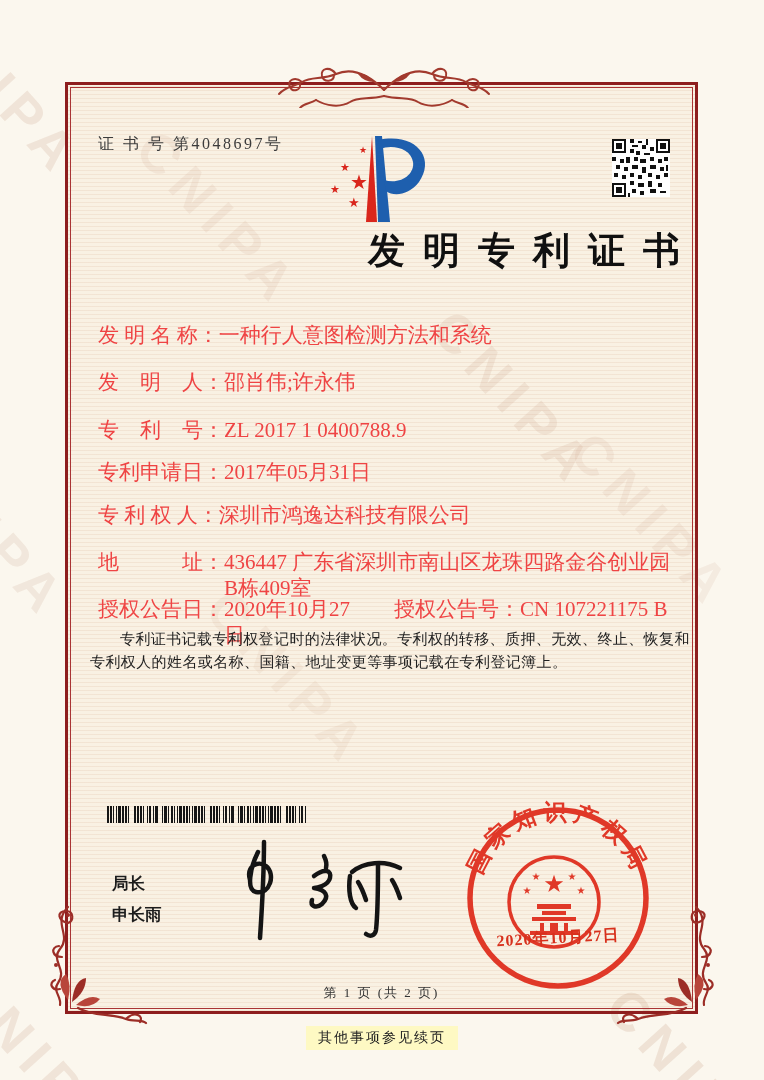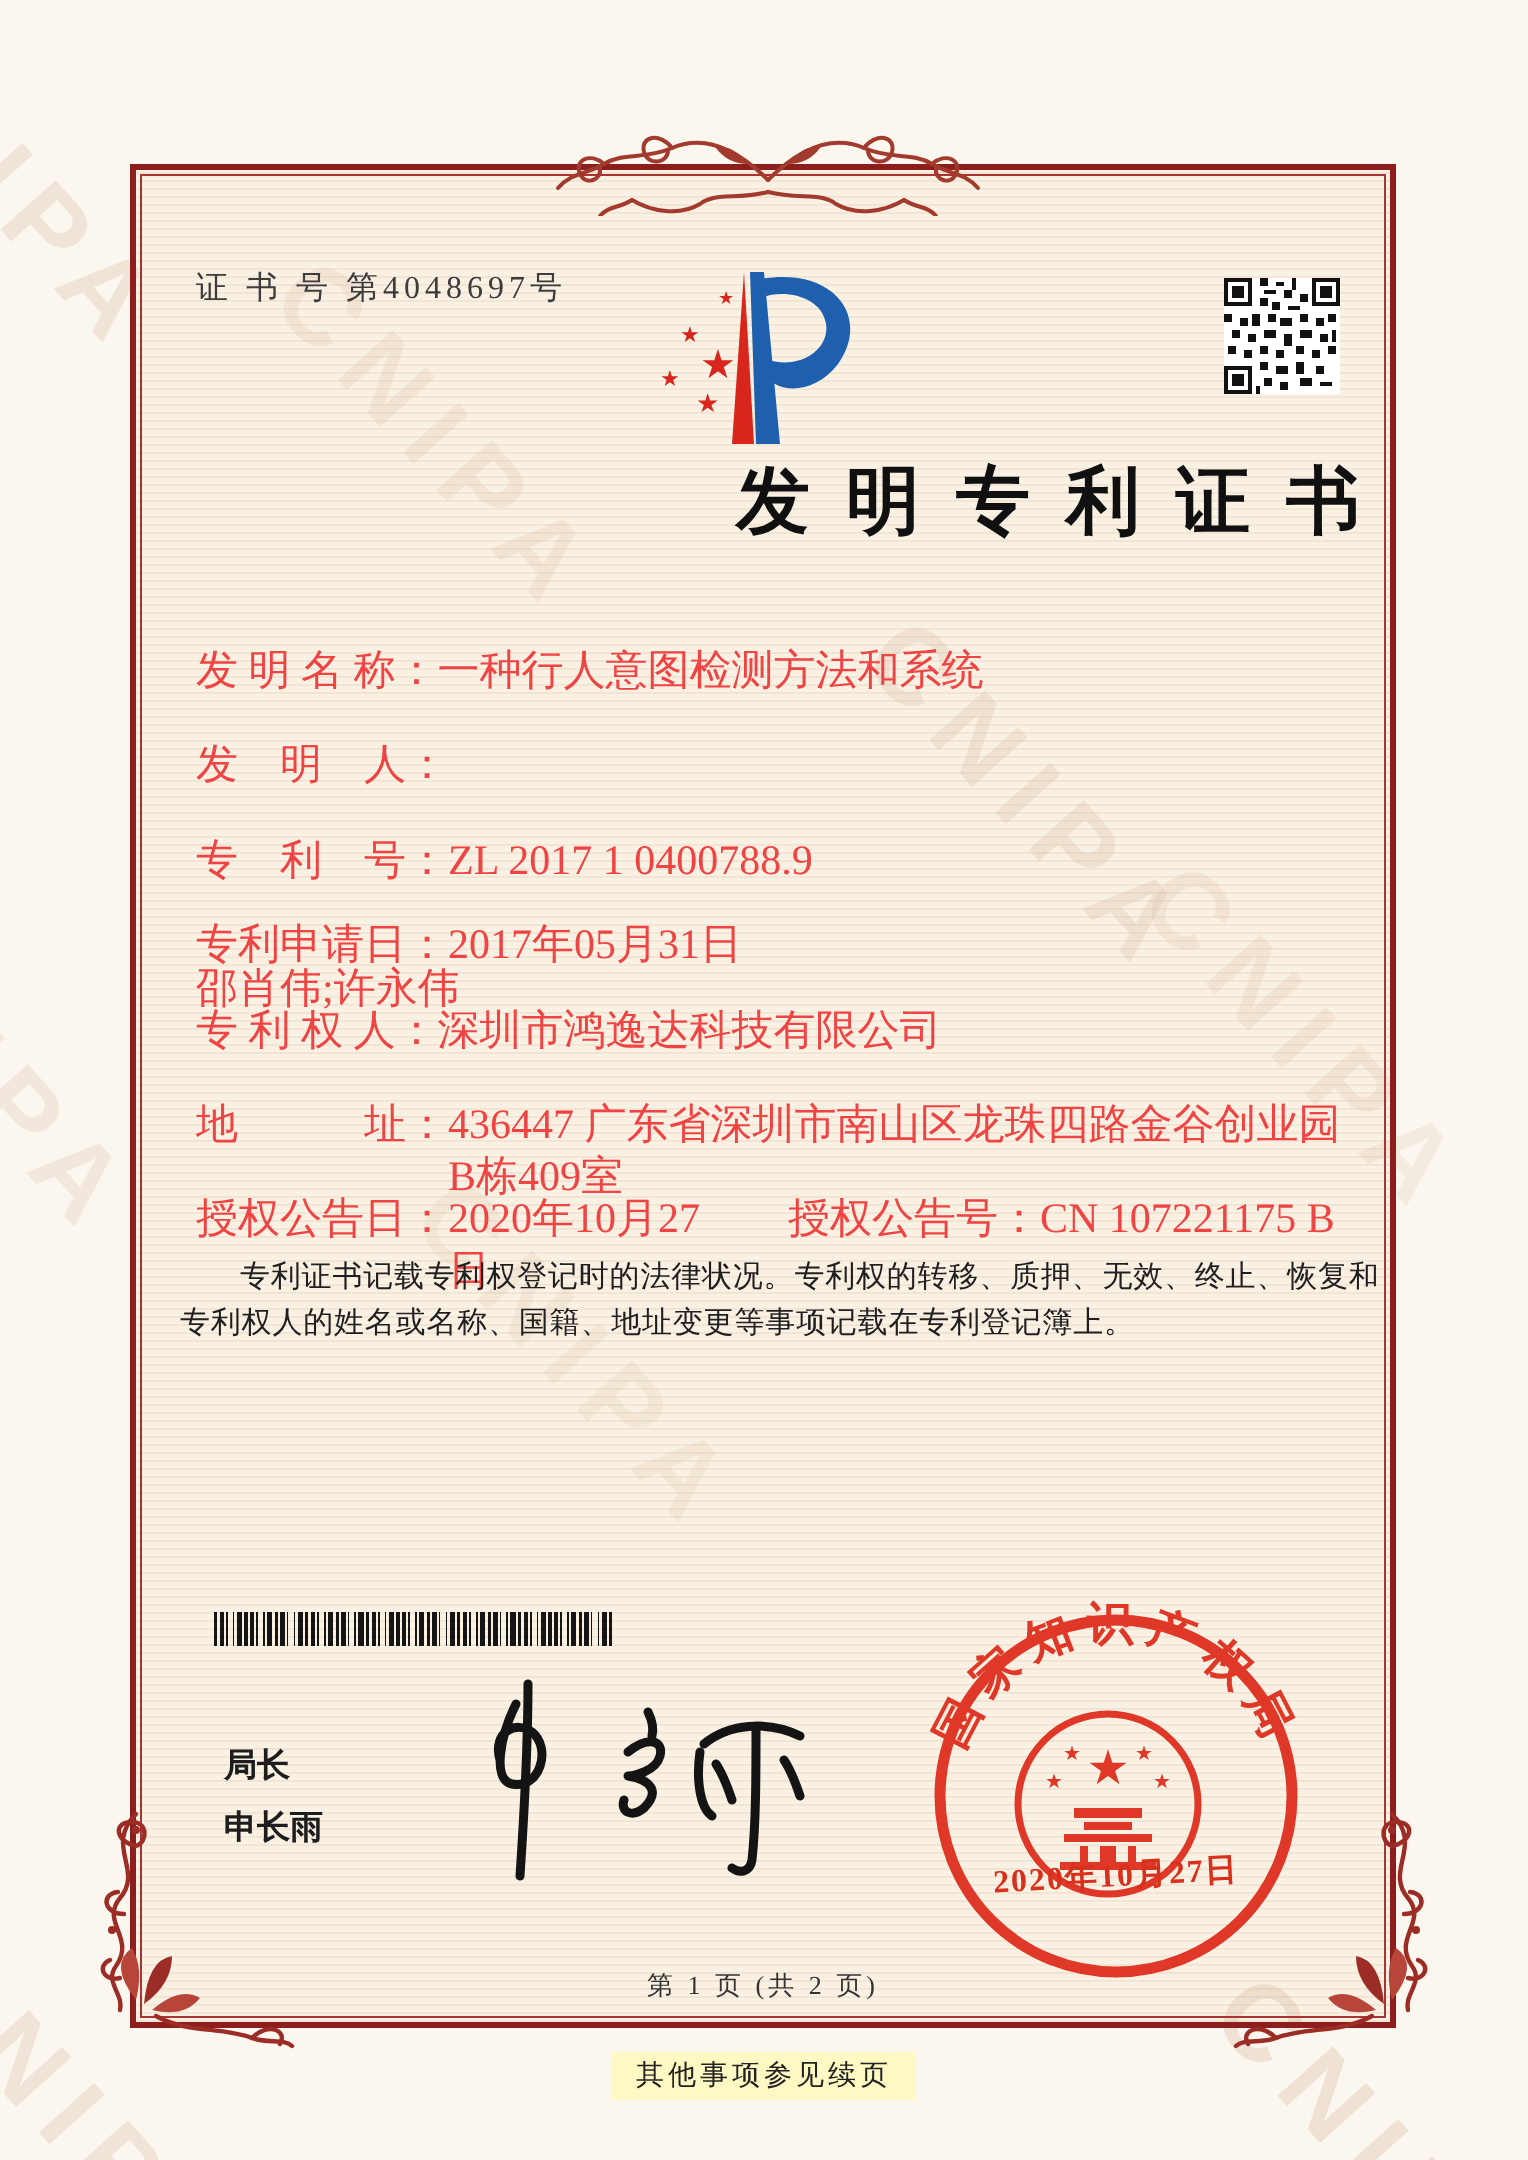--- a/index.html
+++ b/index.html
@@ -211,21 +211,21 @@
         <rect x="8" y="27" width="1" height="2"></rect>
       </g>
     </svg>
 
     <div class="title">发明专利证书</div>
 
     <div class="frow" style="top:322px;">
       <span class="lab">发 明 名 称：</span>
       <span class="val">一种行人意图检测方法和系统</span>
     </div>
-    <div class="frow" style="top:369px;flex-direction:column;">
+    <div class="frow" style="top:369px;">
       <span class="lab">发　明　人：</span>
       <span class="val">邵肖伟;许永伟</span>
     </div>
     <div class="frow" style="top:417px;">
       <span class="lab">专　利　号：</span>
       <span class="val">ZL 2017 1 0400788.9</span>
     </div>
     <div class="frow" style="top:459px;">
       <span class="lab">专利申请日：</span>
       <span class="val">2017年05月31日</span>

